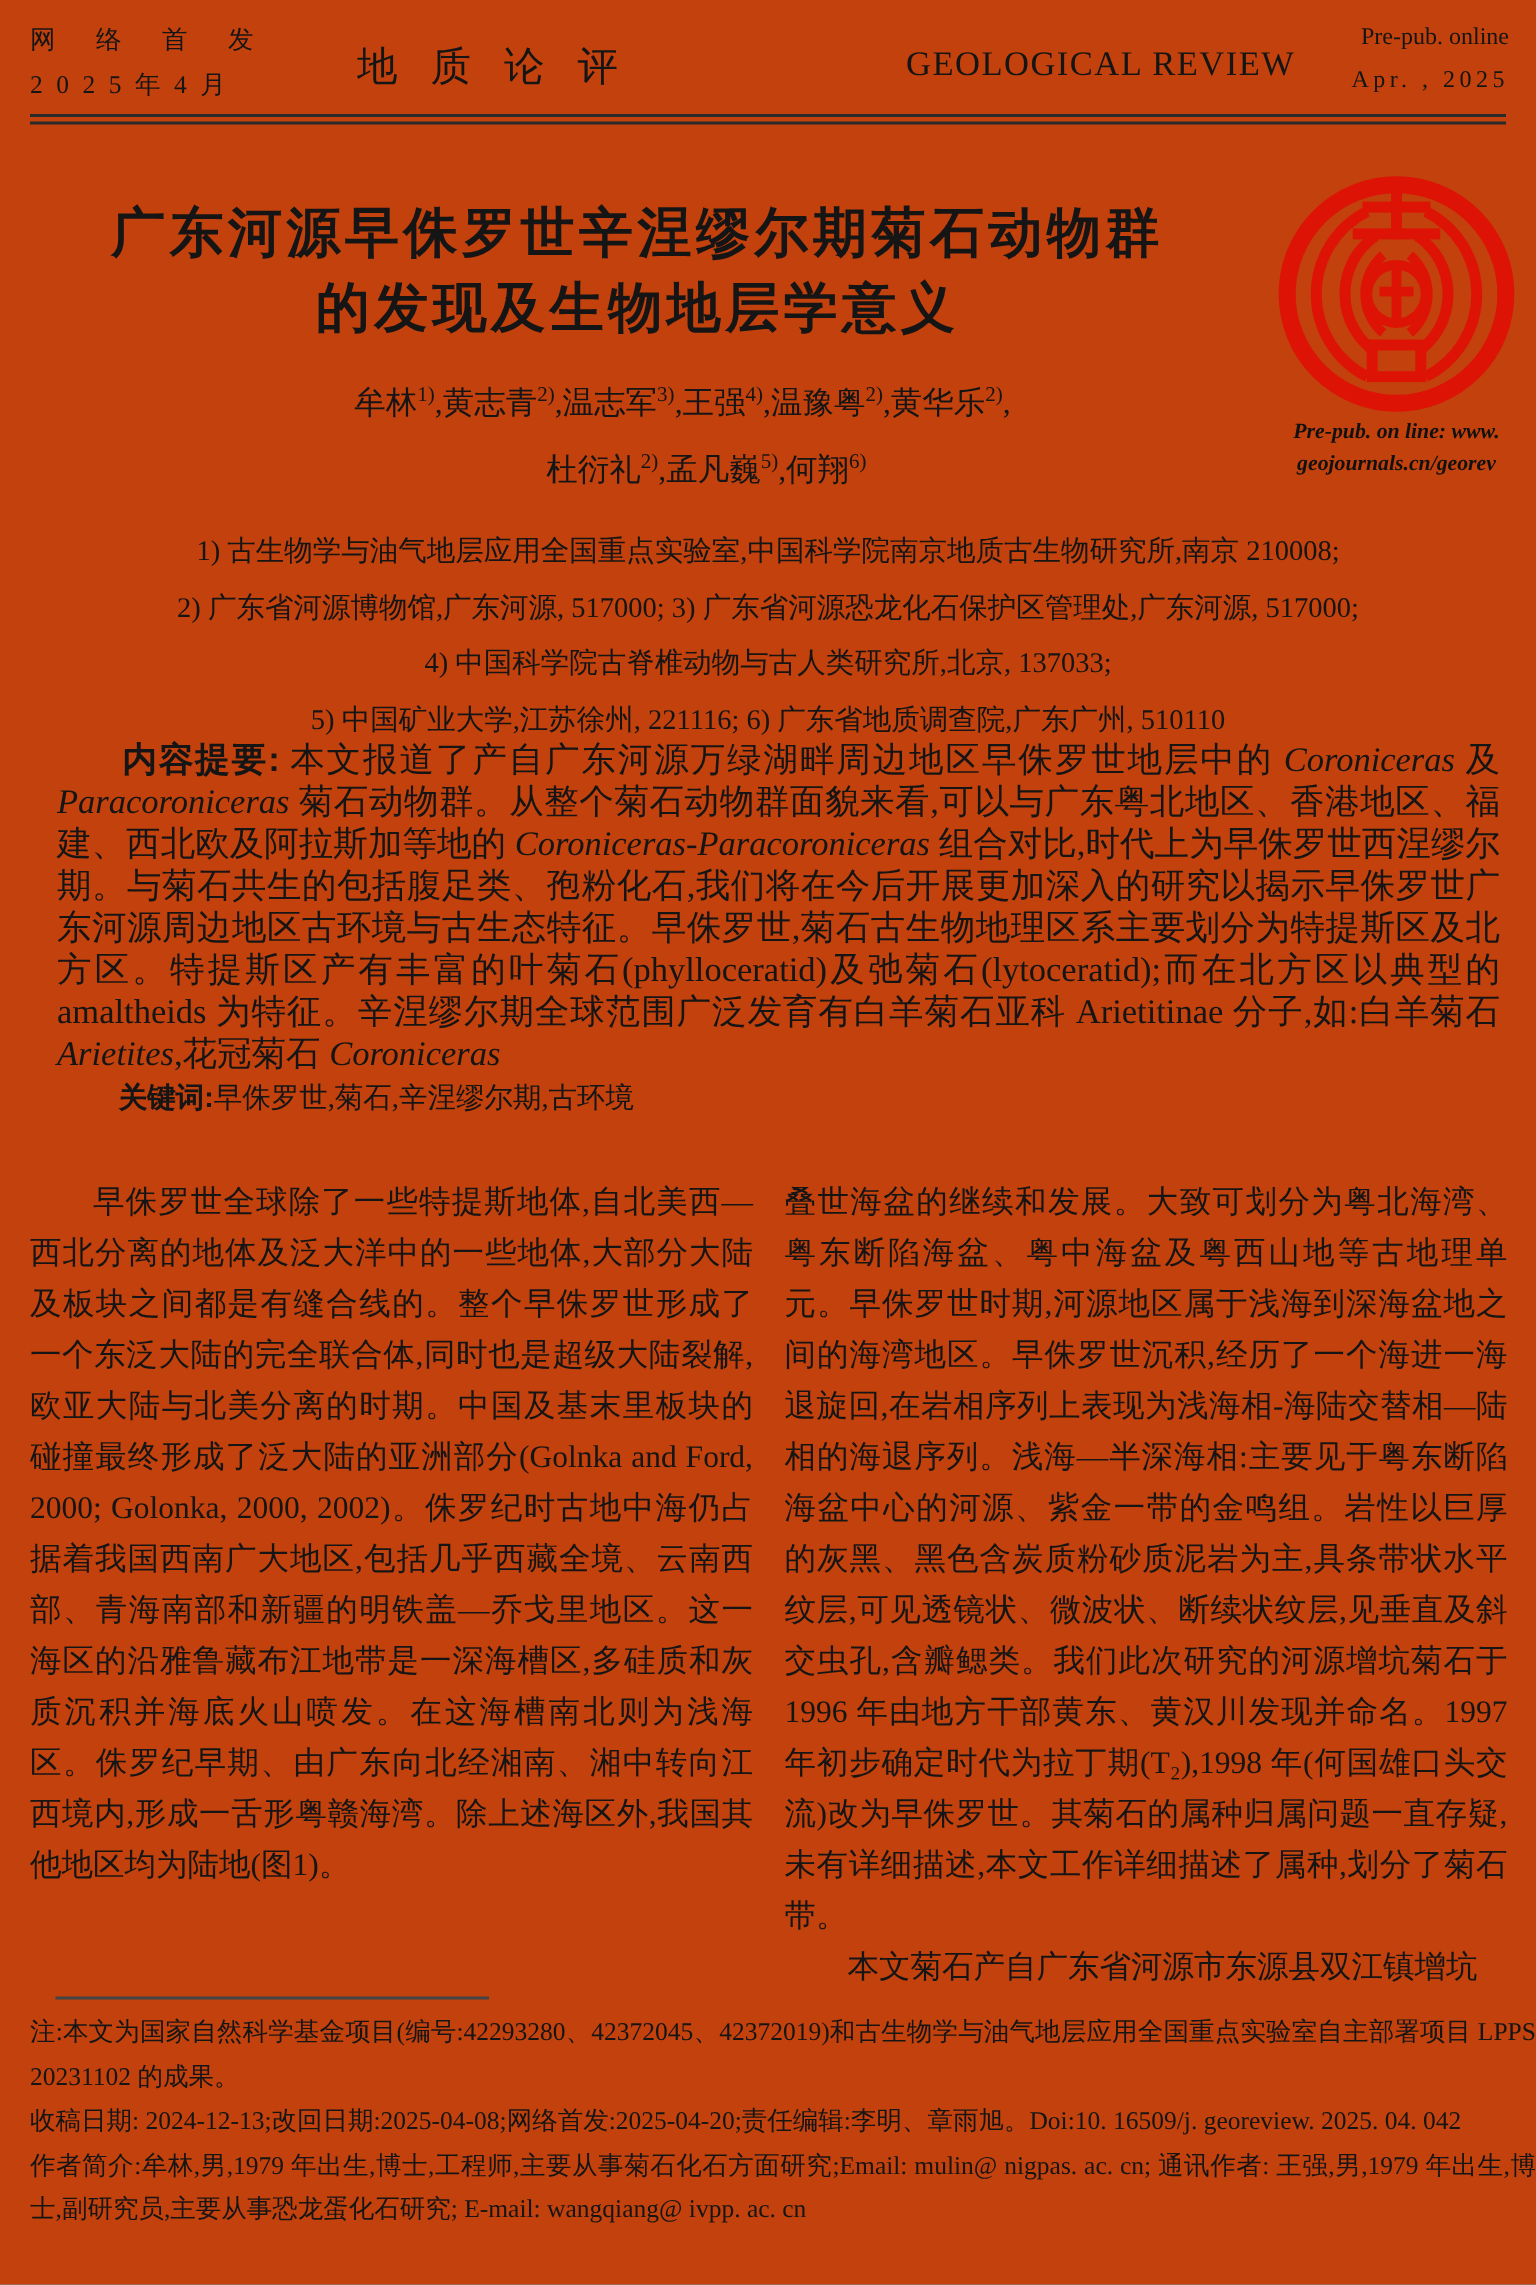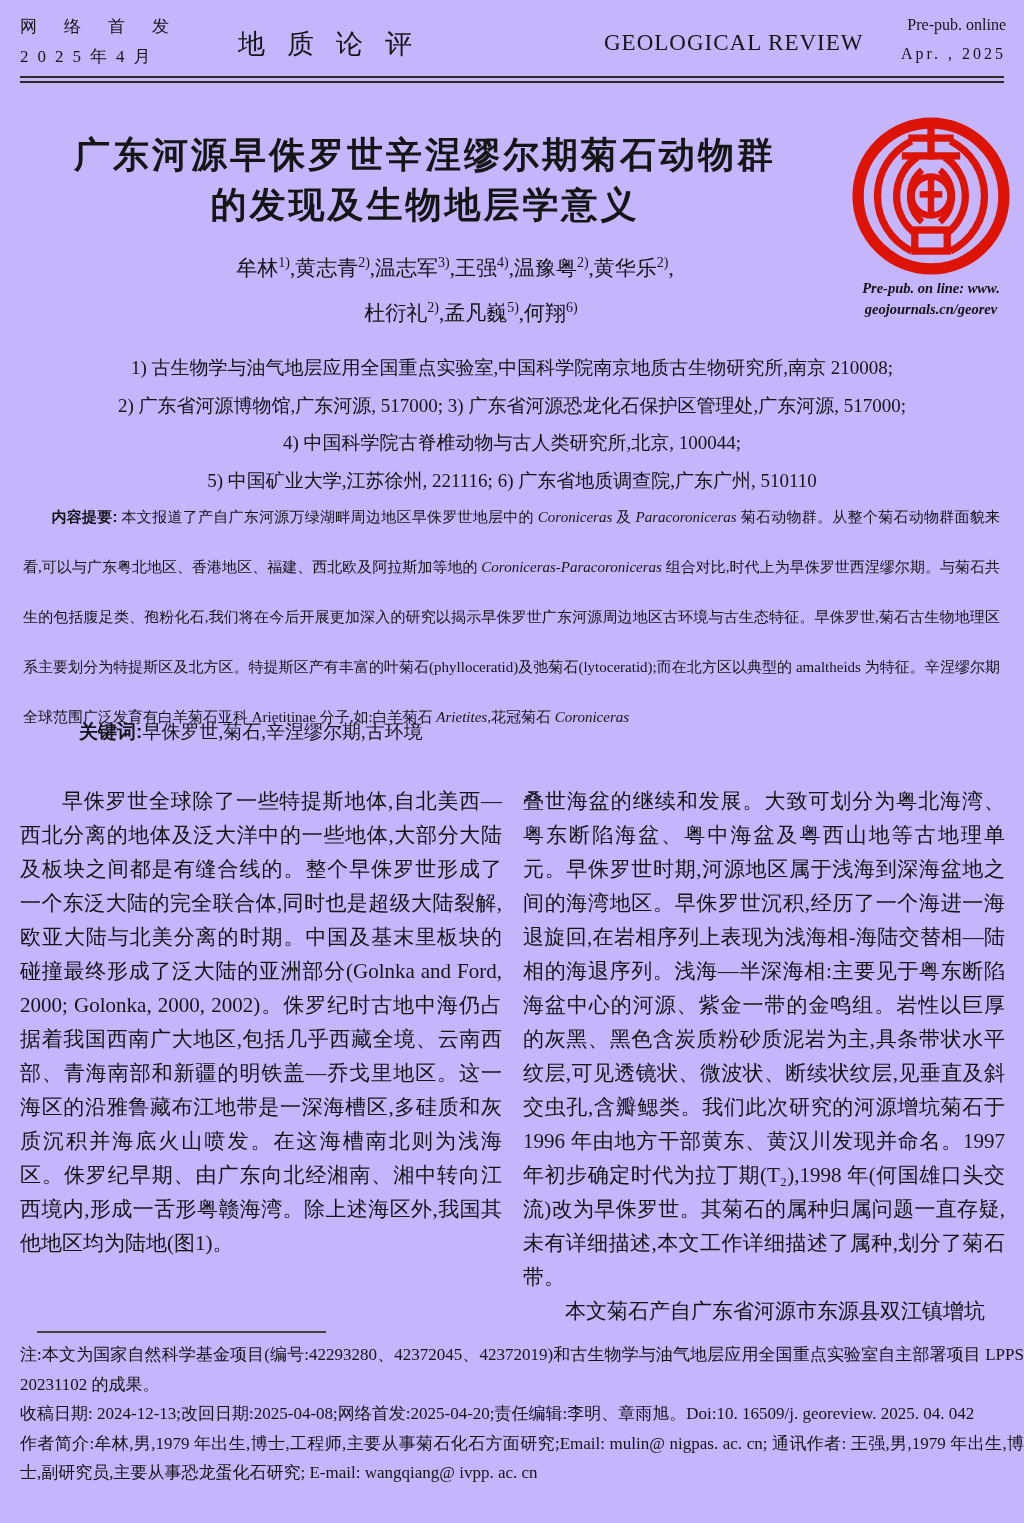--- a/index.html
+++ b/index.html
@@ -1,18 +1,18 @@
 <!DOCTYPE html>
 <html><head>
 <meta charset="utf-8">
 <style>
   html,body{margin:0;padding:0;background:#888;}
   .page{
     position:relative;width:1024px;height:1523px;margin:0 auto;
-    background:#c4b5fd;color:#151515;
+    background:#c2410c;color:#151515;
     font-family:"Liberation Serif","DejaVu Serif",serif;
     overflow:hidden;
   }
   
   .hdr-left{position:absolute;left:20px;top:12px;font-size:17px;line-height:30px;white-space:nowrap;}
   .hdr-left .l1{letter-spacing:27px;}
   .hdr-left .l2{letter-spacing:9px;}
   .hdr-cn{position:absolute;left:238px;top:26px;font-size:27px;letter-spacing:22px;white-space:nowrap;}
   .hdr-en{position:absolute;left:560px;top:30px;font-size:23px;letter-spacing:1px;white-space:nowrap;margin-left:44px;}
   .hdr-right{position:absolute;right:18px;top:10px;font-size:16px;line-height:29px;text-align:right;white-space:nowrap;}
@@ -29,22 +29,22 @@
   .seal-cap{color:#111;font-size:14.5px;line-height:18.5px;font-weight:600;margin-top:2px;white-space:nowrap;}
   
   .authors{position:absolute;left:0;width:910px;text-align:center;font-size:21px;white-space:nowrap;}
   .authors sup{font-size:14px;}
   .a-row1{top:254px;}
   .a-row2{top:299px;padding-left:16px;}
   
   .affil{position:absolute;left:20px;width:984px;top:349px;text-align:center;
     font-size:19px;line-height:37.5px;}
   
-  .abstract{position:absolute;left:23px;right:24px;top:492px;
-    font-size:15px;line-height:50px;text-align:justify;text-indent:1.9em;margin:0;}
+  .abstract{position:absolute;left:38px;right:24px;top:492px;
+    font-size:23px;line-height:28px;text-align:justify;text-indent:1.9em;margin:0;}
   .b-label{font-family:"Liberation Sans","DejaVu Sans",sans-serif;font-weight:bold;}
   .abstract i, .kw i{font-style:italic;}
   .kw{position:absolute;left:38px;top:714px;font-size:19px;text-indent:1.9em;margin:5px;}
   
   .col{position:absolute;top:784px;width:482px;font-size:21px;line-height:34px;text-align:justify;}
   .col p{margin:0;}
   .col p.ind{text-indent:2em;}
   .col-left{left:20px;}
   .col-right{left:523px;}
   
@@ -102,21 +102,21 @@
   <div class="authors a-row1">
     <span><span>牟林</span><sup>1)</sup><span>,</span></span><span><span>黄志青</span><sup>2)</sup><span>,</span></span><span><span>温志军</span><sup>3)</sup><span>,</span></span><span><span>王强</span><sup>4)</sup><span>,</span></span><span><span>温豫粤</span><sup>2)</sup><span>,</span></span><span><span>黄华乐</span><sup>2)</sup><span>,</span></span>
   </div>
   <div class="authors a-row2">
     <span><span>杜衍礼</span><sup>2)</sup><span>,</span></span><span><span>孟凡巍</span><sup>5)</sup><span>,</span></span><span><span>何翔</span><sup>6)</sup><span></span></span>
   </div>
 
   <div class="affil">
     <div>1) 古生物学与油气地层应用全国重点实验室,中国科学院南京地质古生物研究所,南京 210008;</div>
     <div>2) 广东省河源博物馆,广东河源, 517000; 3) 广东省河源恐龙化石保护区管理处,广东河源, 517000;</div>
-    <div>4) 中国科学院古脊椎动物与古人类研究所,北京, 100044;</div>
+    <div>4) 中国科学院古脊椎动物与古人类研究所,北京, 137033;</div>
     <div>5) 中国矿业大学,江苏徐州, 221116; 6) 广东省地质调查院,广东广州, 510110</div>
   </div>
 
   <p class="abstract"><b class="b-label">内容提要:</b><span> 本文报道了产自广东河源万绿湖畔周边地区早侏罗世地层中的 </span><i>Coroniceras</i><span> 及 </span><i>Paracoroniceras</i><span> 菊石动物群。从整个菊石动物群面貌来看,可以与广东粤北地区、香港地区、福建、西北欧及阿拉斯加等地的 </span><i>Coroniceras-Paracoroniceras</i><span> 组合对比,时代上为早侏罗世西涅缪尔期。与菊石共生的包括腹足类、孢粉化石,我们将在今后开展更加深入的研究以揭示早侏罗世广东河源周边地区古环境与古生态特征。早侏罗世,菊石古生物地理区系主要划分为特提斯区及北方区。特提斯区产有丰富的叶菊石(phylloceratid)及弛菊石(lytoceratid);而在北方区以典型的 amaltheids 为特征。辛涅缪尔期全球范围广泛发育有白羊菊石亚科 Arietitinae 分子,如:白羊菊石 </span><i>Arietites</i><span>,花冠菊石 </span><i>Coroniceras</i></p>
 
   <p class="kw"><b class="b-label">关键词:</b><span>早侏罗世,菊石,辛涅缪尔期,古环境</span></p>
 
   <div class="col col-left">
     <p class="ind">早侏罗世全球除了一些特提斯地体,自北美西—西北分离的地体及泛大洋中的一些地体,大部分大陆及板块之间都是有缝合线的。整个早侏罗世形成了一个东泛大陆的完全联合体,同时也是超级大陆裂解,欧亚大陆与北美分离的时期。中国及基末里板块的碰撞最终形成了泛大陆的亚洲部分(Golnka and Ford, 2000; Golonka, 2000, 2002)。侏罗纪时古地中海仍占据着我国西南广大地区,包括几乎西藏全境、云南西部、青海南部和新疆的明铁盖—乔戈里地区。这一海区的沿雅鲁藏布江地带是一深海槽区,多硅质和灰质沉积并海底火山喷发。在这海槽南北则为浅海区。侏罗纪早期、由广东向北经湘南、湘中转向江西境内,形成一舌形粤赣海湾。除上述海区外,我国其他地区均为陆地(图1)。</p>
   </div>

